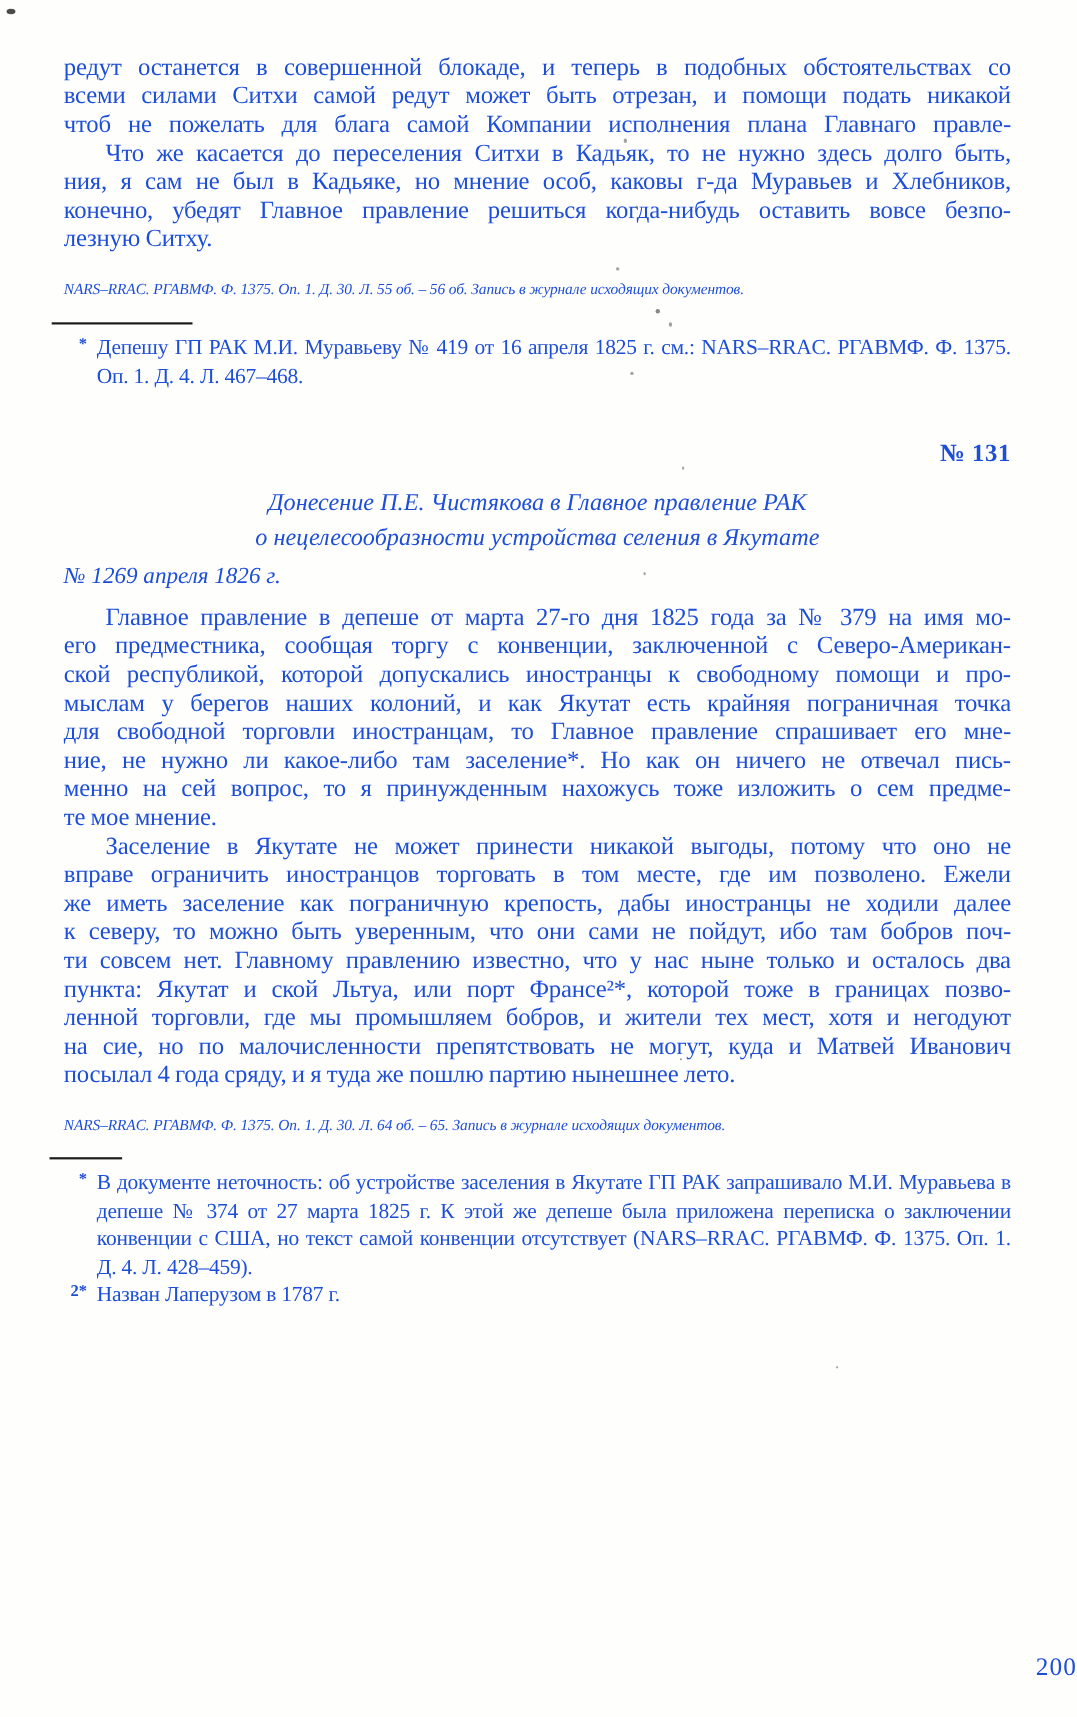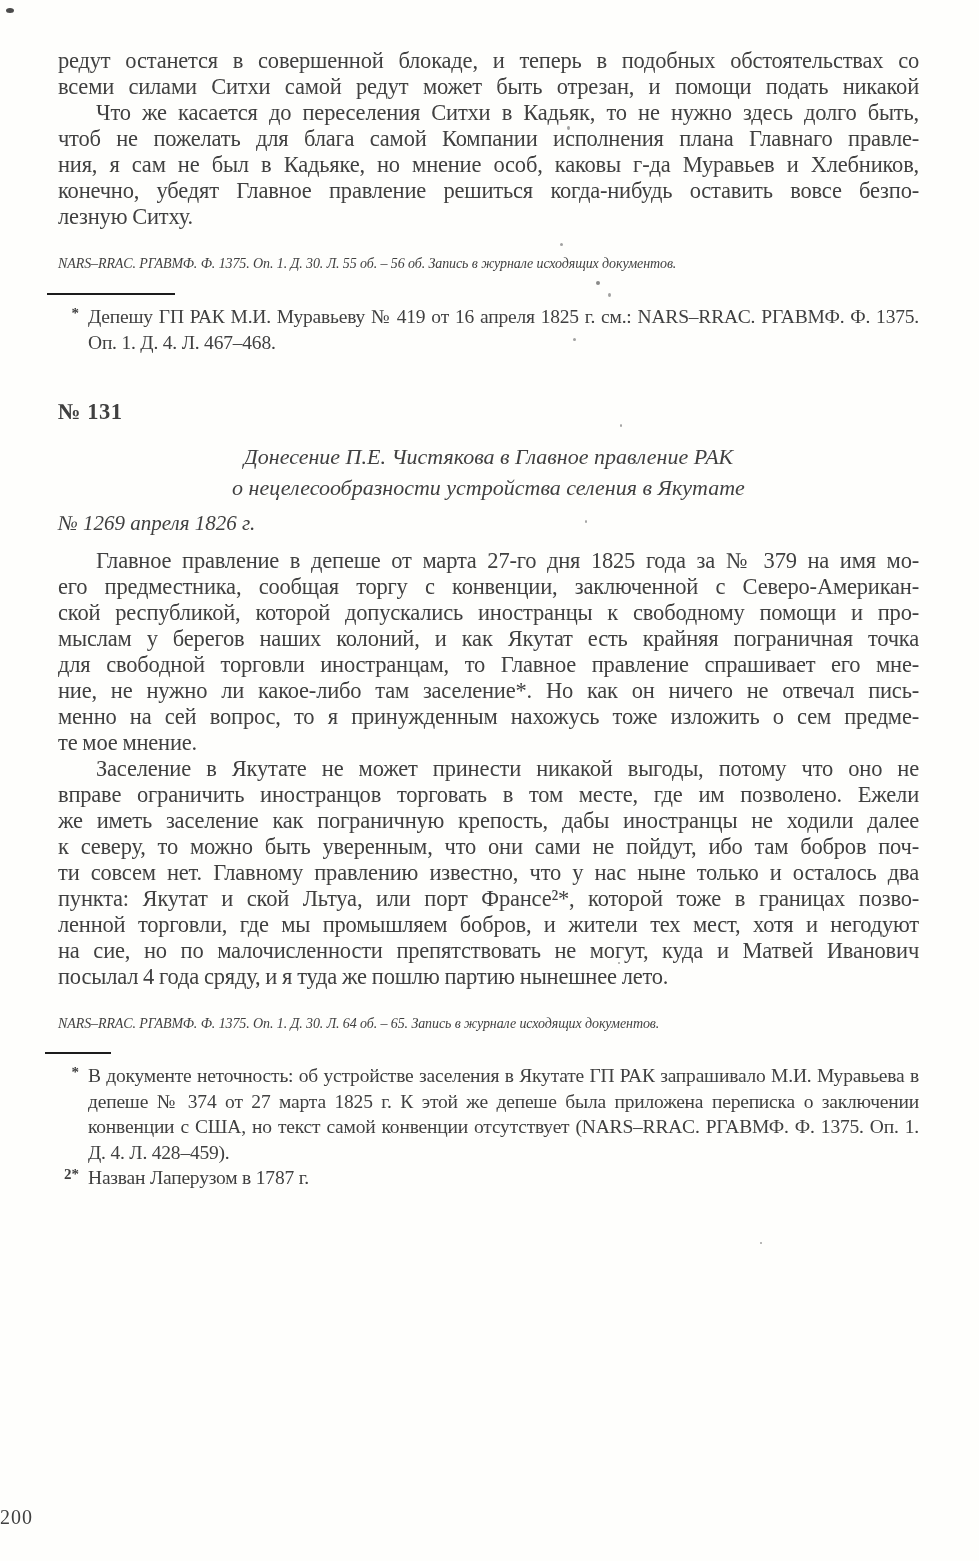--- a/index.html
+++ b/index.html
@@ -5,21 +5,21 @@
   html, body { margin: 0; padding: 0; background: #ffffff; }
 
   .page {
     position: relative;
     width: 979px;
     height: 1561px;
     box-sizing: border-box;
     padding: 48px 60px 0 58px;
     overflow: hidden;
     background: #fefefc;
-    color: #404040;
+    color: #1d4ed8;
     font-family: "Liberation Serif", "DejaVu Serif", serif;
   }
 
   
   .body-text { font-size: 22.5px; line-height: 26px; letter-spacing: -0.2px; word-spacing: -0.5px; }
   .tline { text-align: justify; text-align-last: justify; }
   .tline.last { text-align-last: left; }
   .para.indent .tline.first { text-indent: 38px; }
   .para1 { margin-top: 12px; }
 
@@ -55,21 +55,21 @@
     padding-right: 5px;
     text-align: right;
     font-size: 15px;
     font-weight: bold;
     letter-spacing: 0;
   }
 
   
   .doc-heading {
     margin-top: 44px;
-    text-align: left;
+    text-align: right;
     font-weight: bold;
     font-size: 22.5px;
     letter-spacing: 0.5px;
   }
   .doc-title {
     margin-top: 16px;
     text-align: center;
     font-style: italic;
     font-size: 22px;
     line-height: 31px;
@@ -78,41 +78,41 @@
     margin-top: 7px;
     display: flex;
     font-style: italic;
     font-size: 21px;
     line-height: 26px;
   }
 
   .page-number {
     position: absolute;
     bottom: 32px; left: 0; right: 0;
-    text-align: left;
-    font-size: 20px;
+    text-align: right;
+    font-size: 23px;
     letter-spacing: 1px;
   }
 
   
   .speck { position: absolute; background: #6f6f6f; border-radius: 50%; opacity: 0.65; }
 </style>
 </head>
 <body>
 
 <div class="page">
 
   <div class="body-text para noindent">
       <div class="tline first">редут останется в совершенной блокаде, и теперь в подобных обстоятельствах со</div>
       <div class="tline">всеми силами Ситхи самой редут может быть отрезан, и помощи подать никакой</div>
     </div>
 
   <div class="body-text para indent">
+      <div class="tline">чтоб не пожелать для блага самой Компании исполнения плана Главнаго правле-</div>
       <div class="tline first">Что же касается до переселения Ситхи в Кадьяк, то не нужно здесь долго быть,</div>
-      <div class="tline">чтоб не пожелать для блага самой Компании исполнения плана Главнаго правле-</div>
       <div class="tline">ния, я сам не был в Кадьяке, но мнение особ, каковы г-да Муравьев и Хлебников,</div>
       <div class="tline">конечно, убедят Главное правление решиться когда-нибудь оставить вовсе безпо-</div>
       <div class="tline last">лезную Ситху.</div>
     </div>
 
   <div class="citation">NARS–RRAC. РГАВМФ. Ф. 1375. Оп. 1. Д. 30. Л. 55 об. – 56 об. Запись в журнале исходящих документов.</div>
 
   <div class="fn-divider d1"></div>
 
   <div class="footnotes">

